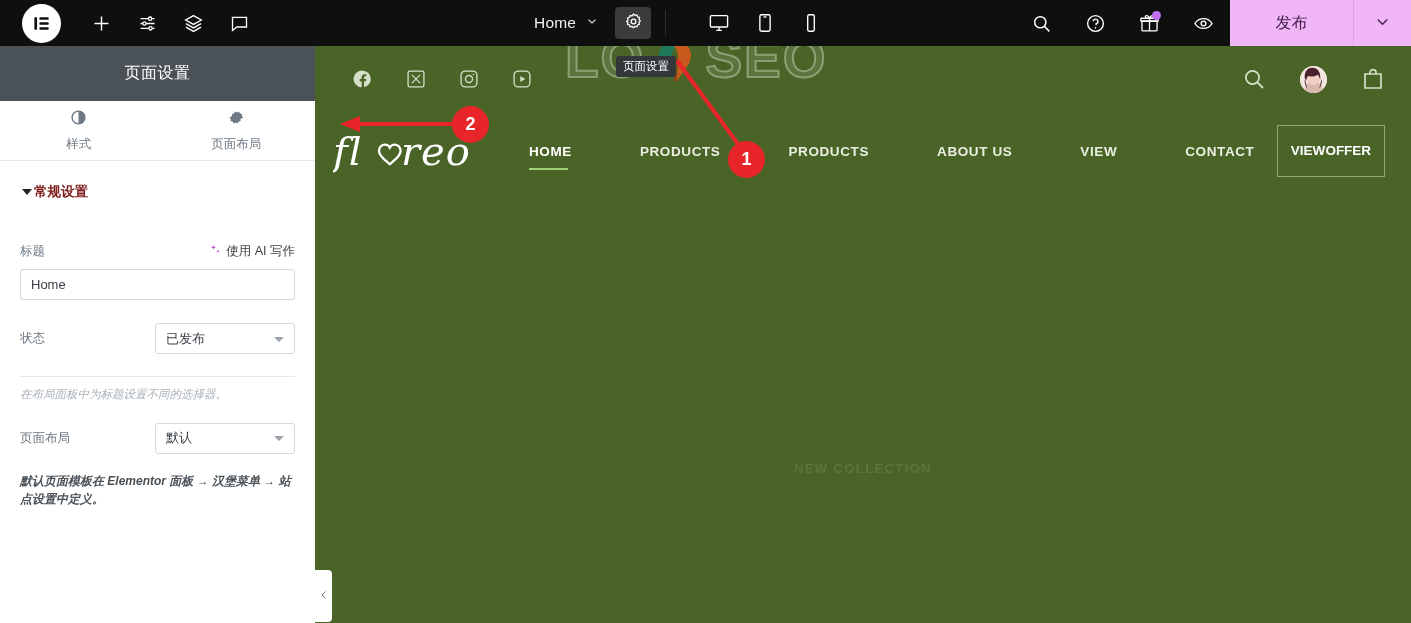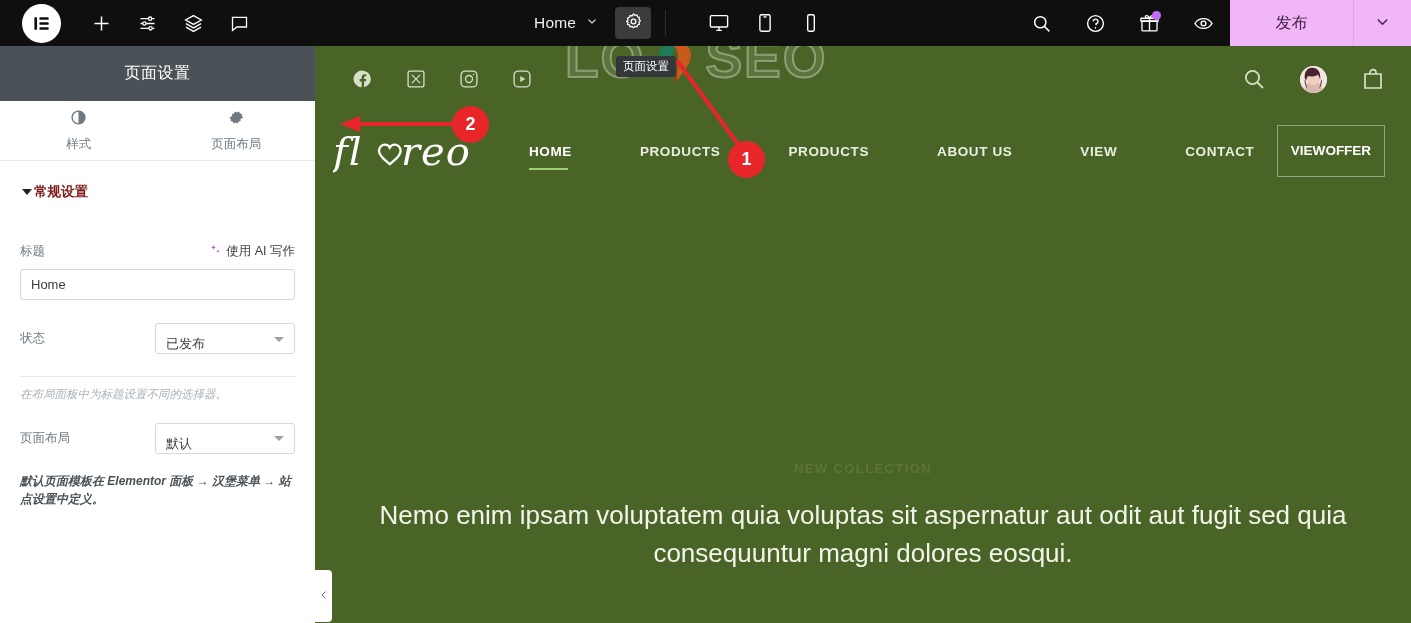--- a/index.html
+++ b/index.html
@@ -104,21 +104,21 @@
     width: 100%; height: 31px; border: 1px solid #d5d8dc; border-radius: 3px;
     padding: 0 10px; font-size: 13px; color: #3b4046; background: #fff;
     font-family: "Liberation Sans", sans-serif; outline: none;
   }
   .row-inline {
     display: flex; align-items: center; justify-content: space-between;
     margin-top: 23px;
   }
   .select-box {
     position: relative; width: 140px; height: 31px; border: 1px solid #d5d8dc;
-    border-radius: 3px; display: flex; align-items: flex-end; padding: 0 10px;
+    border-radius: 3px; display: flex; align-items: center; padding: 0 10px;
     font-size: 13px; color: #3b4046; background: #fff; cursor: pointer;
   }
   .select-caret {
     position: absolute; right: 10px; top: 50%; margin-top: -2px;
     width: 0; height: 0; border-left: 5px solid transparent;
     border-right: 5px solid transparent; border-top: 5px solid #9aa2ab;
   }
   .divider { height: 1px; background: #e6e9ec; margin: 22px 0 0 0; }
   .toggle {
     width: 42px; height: 22px; border-radius: 11px; background: #2e87eb;
@@ -302,21 +302,20 @@
         <span class="nav-link">CONTACT</span>
       </div>
       <div class="view-offer">
         <span>VIEW</span>
         <span>OFFER</span>
       </div>
     </div>
 
     <div class="hero">
       <div class="hero-eyebrow">NEW COLLECTION</div>
-      <div class="hero-text">Nemo enim ipsam voluptatem quia voluptas sit aspernatur aut odit aut fugit sed quia consequuntur magni dolores eosqui.</div>
     </div>
   </div>
 
   <div class="watermark">
     <span>LO</span>
     <span class="wm-mark">
       <svg viewBox="0 0 56 54" width="56" height="54">
         <path d="M26 50C20 40 12 34 12 24c0-7 5-12 11-12 3 0 5 1 6 3-3 3-4 7-4 11 0 9 1 17 1 24z" fill="#1f7a5a"></path>
         <path d="M30 50c6-10 14-16 14-26 0-7-5-12-11-12-3 0-5 1-6 3 3 3 4 7 4 11 0 9-1 17-1 24z" fill="#c8591d"></path>
         <path d="M26 50h4V26h-4z" fill="#8a4a12"></path>

